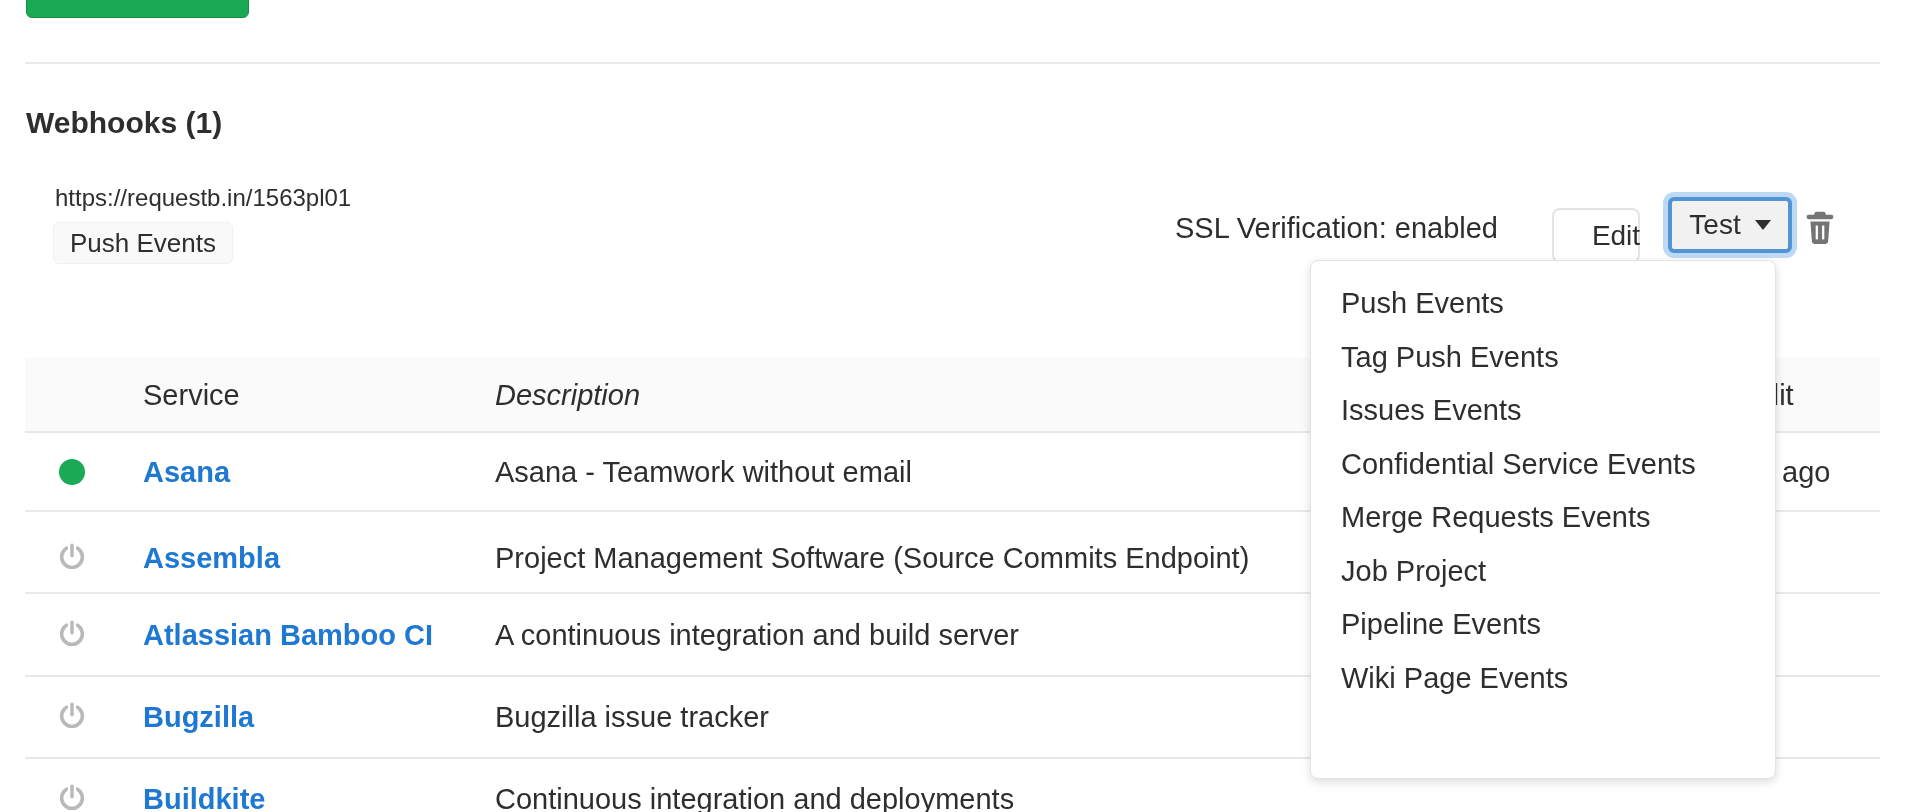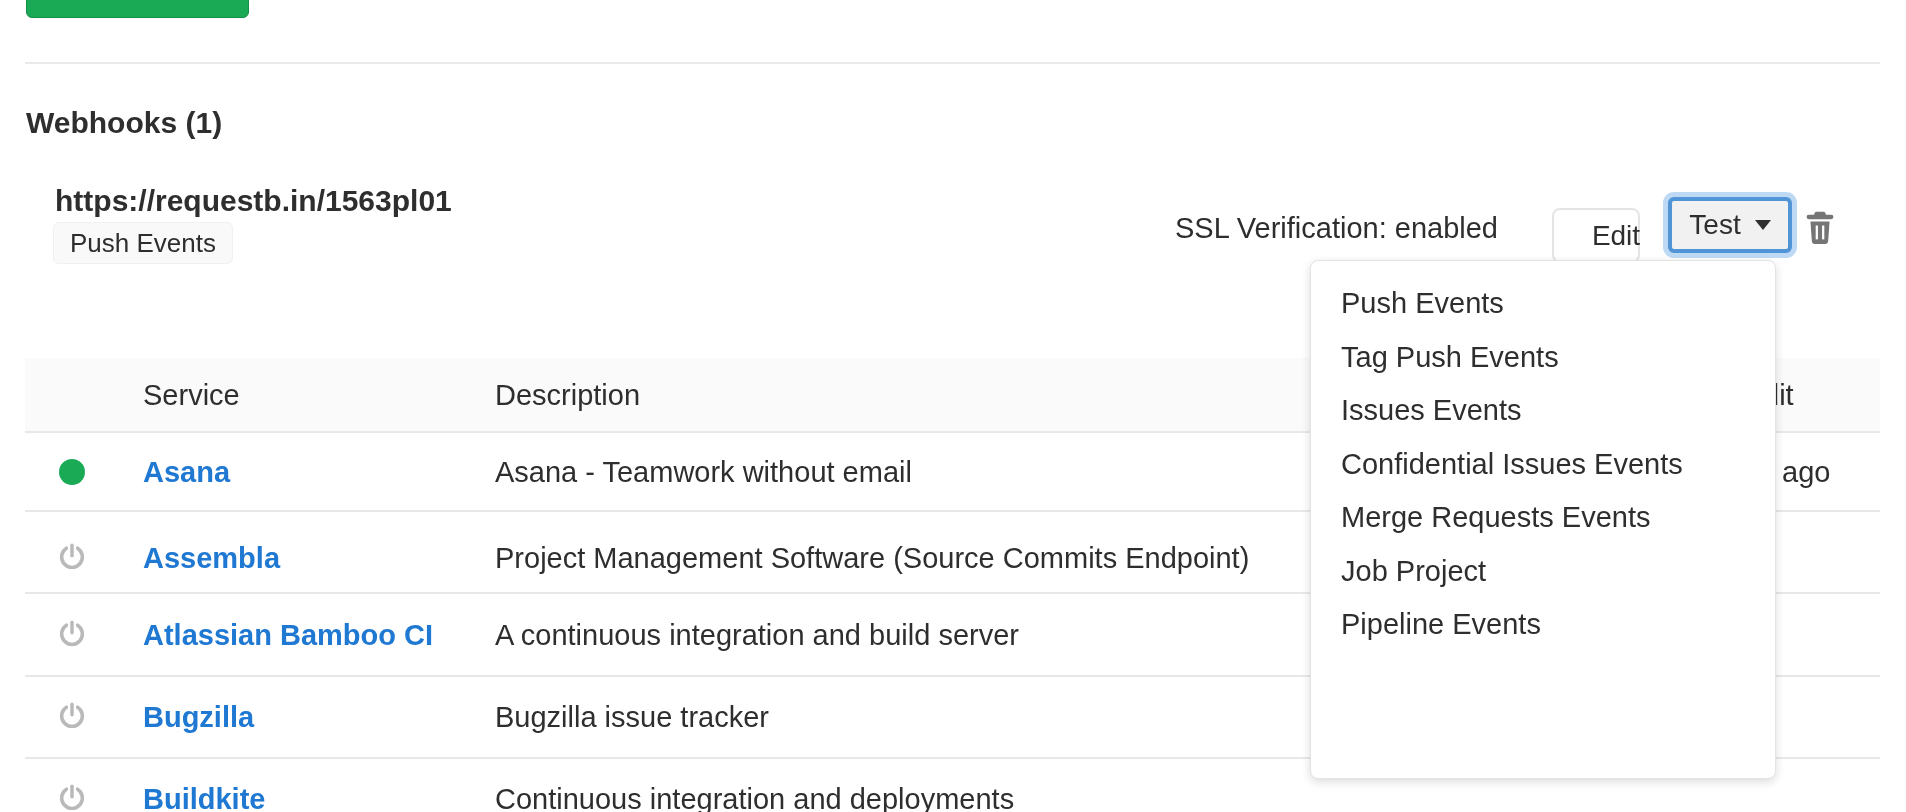--- a/index.html
+++ b/index.html
@@ -12,21 +12,21 @@
 
   
   .green-btn{
     left:26px;top:-32px;width:221px;height:48px;
     background:#1aaa55;border:1px solid #168f48;border-radius:6px;
   }
   .top-divider{left:25px;top:62px;width:1855px;height:2px;background:#e9e9e9;}
 
   .page-heading{left:26px;top:106px;font-size:30px;font-weight:700;}
 
-  .hook-url{left:55px;top:184px;font-size:30px;font-weight:700;}
+  .hook-url{left:55px;top:184px;font-size:24px;font-weight:400;}
   .hook-badge{
     left:53px;top:222px;height:40px;line-height:40px;padding:0 16px;
     background:#f9f9f9;border:1px solid #f0f0f0;border-radius:6px;
     font-size:26px;color:#2e2e2e;
   }
 
   .ssl-text{left:1175px;top:212px;font-size:29px;}
 
   .btn{
     box-sizing:border-box;display:flex;align-items:center;justify-content:center;
@@ -104,21 +104,21 @@
       <path fill="#757575" d="M6.1 0.8 h3.8 a1 1 0 0 1 .95 .7 l.35 1 H14 a1.15 1.15 0 0 1 0 2.3 H2 a1.15 1.15 0 0 1 0-2.3 h2.8 l.35-1 a1 1 0 0 1 .95-.7 z"></path>
       <path fill="#757575" d="M2.9 6 h10.2 l-.75 10.4 a1.7 1.7 0 0 1 -1.7 1.6 h-5.3 a1.7 1.7 0 0 1 -1.7-1.6 z"></path>
       <line x1="6.3" y1="8.2" x2="6.3" y2="15.6" stroke="#ffffff" stroke-width="1.2"></line>
       <line x1="9.7" y1="8.2" x2="9.7" y2="15.6" stroke="#ffffff" stroke-width="1.2"></line>
     </svg>
   </span>
 </button>
 
 <div class="abs thead-bg"></div>
 <div class="abs th" style="left:143px;">Service</div>
-<div class="abs th" style="left:495px;">Description</div>
+<div class="abs th" style="left:495px;font-style:italic;">Description</div>
 <div class="abs th" style="left:1684px;">Last edit</div>
 
 <div class="abs divider" style="top:431px;"></div>
 <div class="abs divider" style="top:510px;"></div>
 <div class="abs divider" style="top:592px;"></div>
 <div class="abs divider" style="top:675px;"></div>
 <div class="abs divider" style="top:757px;"></div>
 
 <div class="trow" style="top:433px;height:77px;">
   <span class="cell cell-icon">
@@ -170,17 +170,18 @@
     </svg>
   </span>
   <a class="cell cell-service" href="#">Buildkite</a>
   <span class="cell cell-desc">Continuous integration and deployments</span>
 </div>
 
 <div class="abs dropdown">
   <div class="dd-item">Push Events</div>
   <div class="dd-item">Tag Push Events</div>
   <div class="dd-item">Issues Events</div>
-  <div class="dd-item">Confidential Issues Events</div>
+  <div class="dd-item">Confidential Service Events</div>
   <div class="dd-item">Merge Requests Events</div>
   <div class="dd-item">Job Project</div>
   <div class="dd-item">Pipeline Events</div>
+  <div class="dd-item">Wiki Page Events</div>
 </div>
 
 </body></html>

